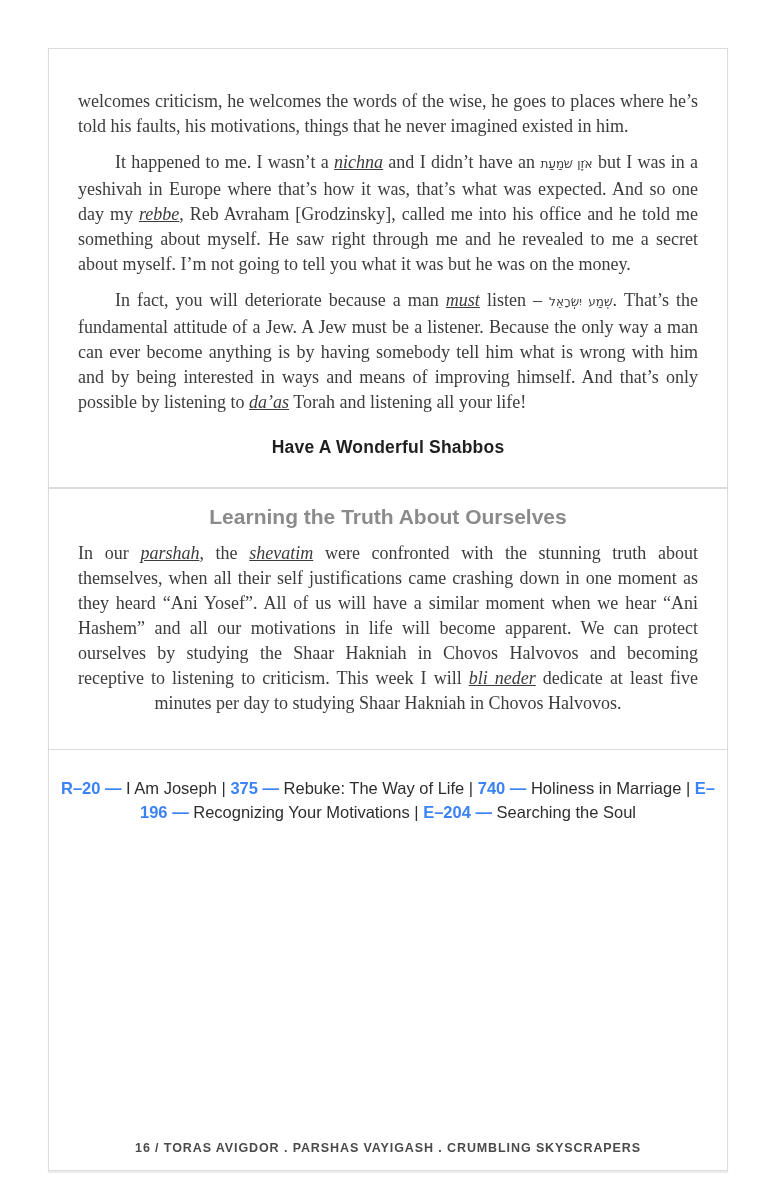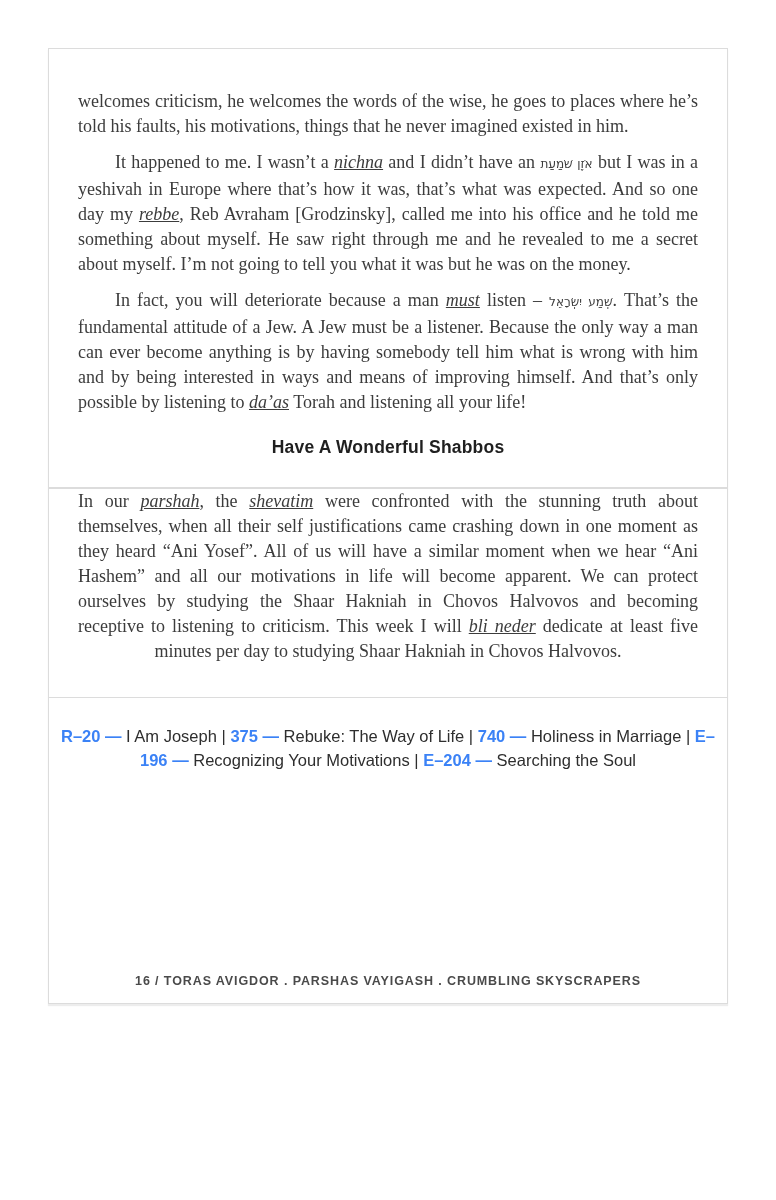--- a/index.html
+++ b/index.html
@@ -7,21 +7,21 @@
     --body-text:#3c3c3c;
     --heading-black:#1f1f1f;
     --heading-gray:#8b8b8b;
     --footer-text:#4a4a4a;
   }
   *{box-sizing:border-box;}
   html,body{margin:0;padding:0;background:#ffffff;width:776px;height:1200px;overflow:hidden;}
   body{font-family:"Liberation Serif", serif;}
 
   .page-box{
-    width:680px;height:956px;margin:48px 0 0 48px;
+    width:680px;height:1123px;margin:48px 0 0 48px;
     border:1.5px solid var(--accent-border,#dcdcdc);
     box-shadow:0 2px 1px rgba(0,0,0,0.07);
     display:flex;flex-direction:column;
     background:#ffffff;
   }
   .content{padding:0 29px;}
   .content-top{padding-top:40px;}
 
   p.body{
     font-size:18px;line-height:25px;color:var(--body-text,#3c3c3c);
@@ -88,20 +88,21 @@
 
     <h3 class="h-black h-shabbos">Have A Wonderful Shabbos</h3>
   </div>
 
   <div class="band">
     <div class="band-cell-left"></div>
     <div class="band-cell-right"></div>
   </div>
 
   <div class="content">
+    <h4 class="subheading">Learning the Truth About Ourselves</h4>
     <p class="body practical-body"><span>In our </span><em>parshah</em><span>, the </span><em>shevatim</em><span> were confronted with the stunning truth about themselves, when all their self justifications came crashing down in one moment as they heard “Ani Yosef”. All of us will have a similar moment when we hear “Ani Hashem” and all our motivations in life will become apparent. We can protect ourselves by studying the Shaar Hakniah in Chovos Halvovos and becoming receptive to listening to criticism. This week I will </span><em>bli neder</em><span> dedicate at least five minutes per day to studying Shaar Hakniah in Chovos Halvovos.</span></p>
   </div>
 
   <div class="divider"></div>
 
   <div class="tapes">
     <div class="tapes-list" id="tapes-list"><strong>R–20 —</strong><span> I Am Joseph</span> | <strong>375 —</strong><span> Rebuke: The Way of Life</span> | <strong>740 —</strong><span> Holiness in Marriage</span> | <strong>E–196 —</strong><span> Recognizing Your Motivations</span> | <strong>E–204 —</strong><span> Searching the Soul</span></div>
   </div>
 
   <div class="footer">

